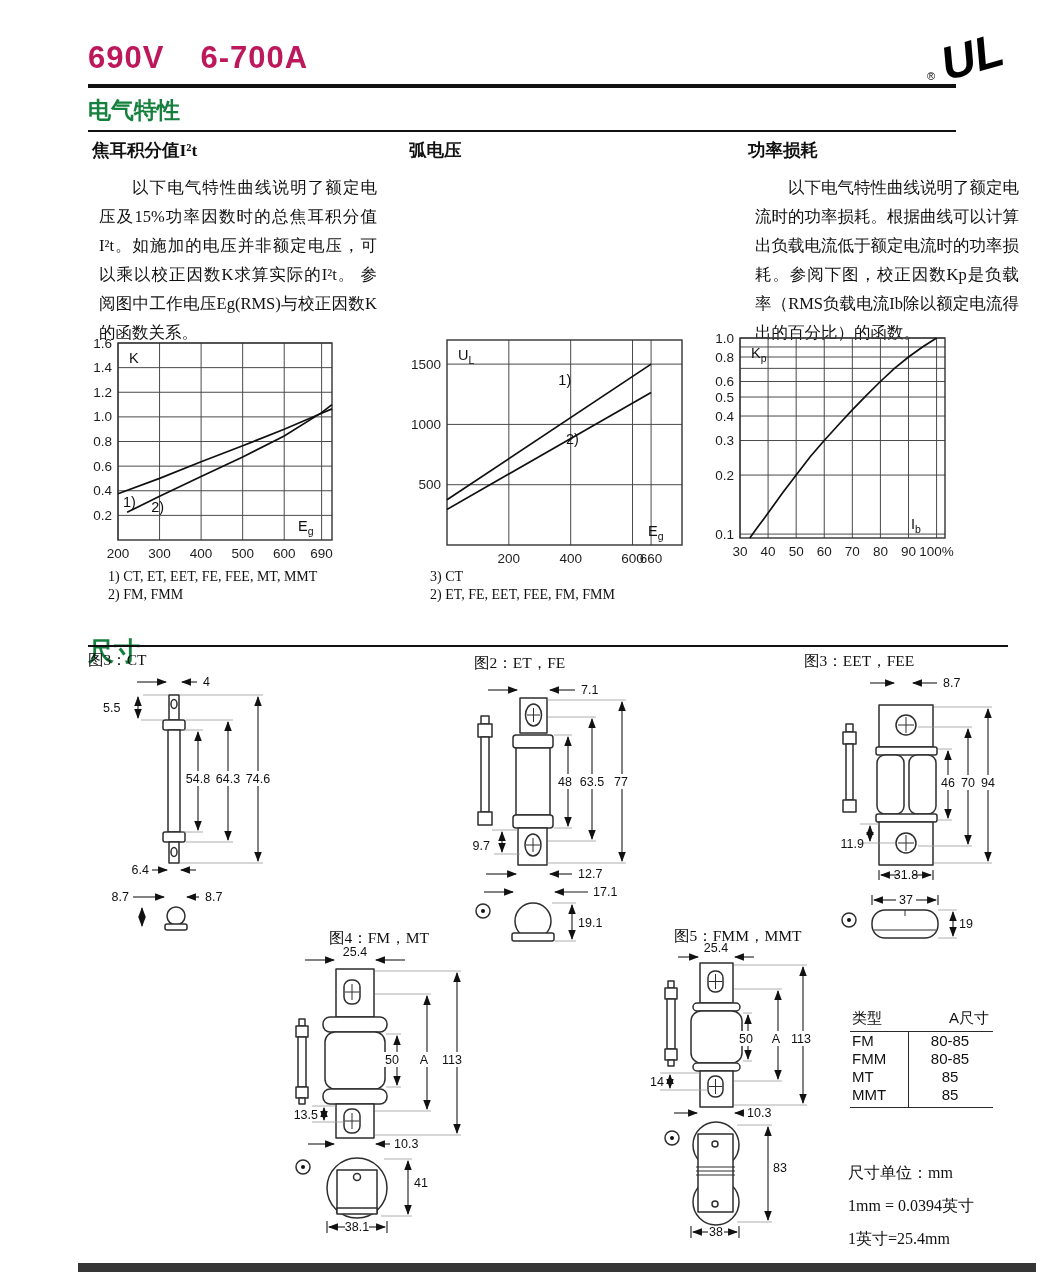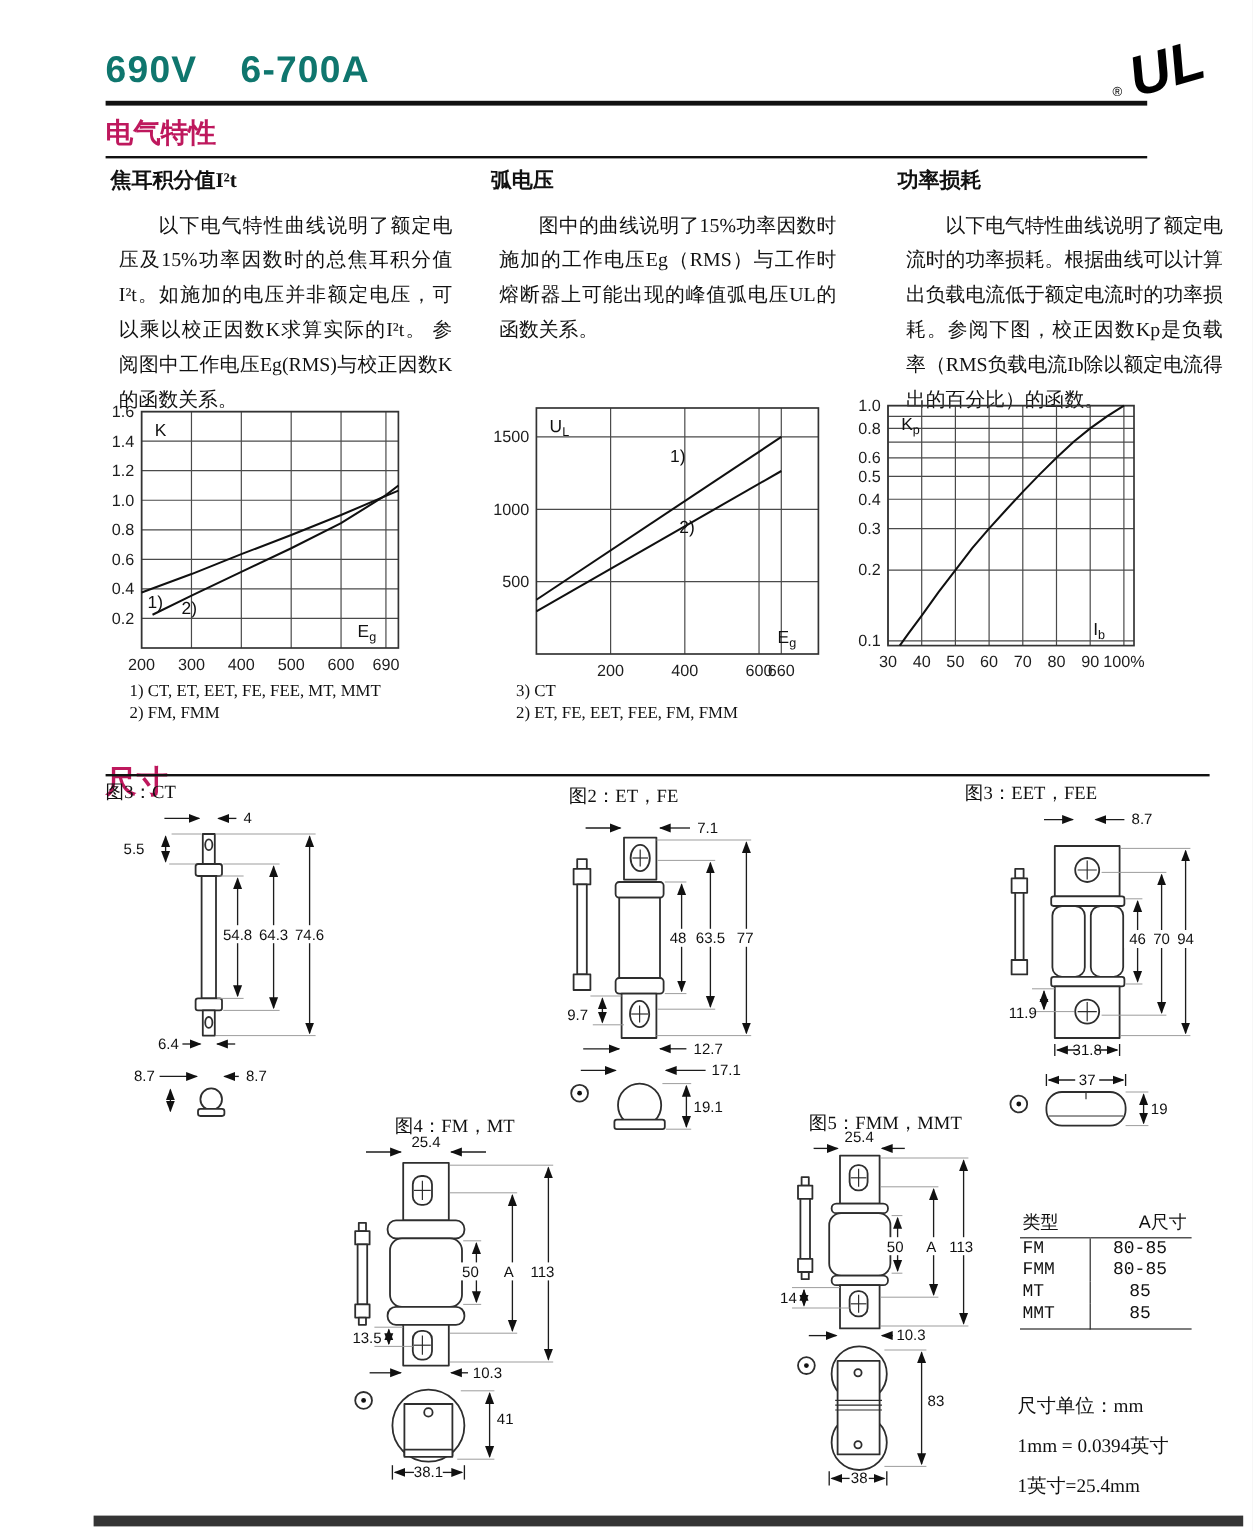--- a/index.html
+++ b/index.html
@@ -1,22 +1,22 @@
 <!DOCTYPE html>
 <html><head>
 <meta charset="utf-8">
 <style>
   html,body{margin:0;padding:0;background:#e8e8e8;}
   .page{position:relative;width:1044px;height:1276px;background:#ffffff;overflow:hidden;
         font-family:"Liberation Serif",serif;color:#111;}
   .abs{position:absolute;}
-  .page-title{font:700 31px "Liberation Sans",sans-serif;letter-spacing:1px;color:#0f766e;}
+  .page-title{font:700 31px "Liberation Sans",sans-serif;letter-spacing:1px;color:#be185d;}
   .page-title .gap{display:inline-block;width:36px;}
   .rule{position:absolute;background:#111;}
-  .sec-title{font:700 23px "Liberation Serif",serif;color:#be185d;}
+  .sec-title{font:700 23px "Liberation Serif",serif;color:#15803d;}
   .sec-title.big{font-size:26px;margin-top:28px;}
   .col{position:absolute;top:138px;}
   .col h3{margin:0 0 6px 4px;font:700 17.5px "Liberation Serif",serif;}
   .col p{margin:11px;font:16.5px/29px "Liberation Serif",serif;text-align:justify;text-indent:33px;}
   .legend div{font:14px/18px "Liberation Serif",serif;white-space:nowrap;}
   .figtitle{position:absolute;font:15.5px "Liberation Serif",serif;white-space:nowrap;}
   svg.chart,svg.fig{position:absolute;overflow:visible;}
   
   .grid{stroke:#4a4a4a;stroke-width:1;}
   .frame{fill:none;stroke:#333;stroke-width:1.4;}
@@ -28,21 +28,21 @@
   .sh{fill:#fff;stroke:#2e2e2e;stroke-width:1.5;stroke-linejoin:round;}
   .cr{stroke:#2e2e2e;stroke-width:1;}
   .dim{stroke:#1c1c1c;stroke-width:1.1;fill:none;}
   .ref{stroke:#999;stroke-width:0.8;}
   .d{font:12.5px "Liberation Sans",sans-serif;fill:#111;}
   .lbg{fill:#fff;}
   
   .dim-table{position:absolute;border-collapse:collapse;font:15px "Liberation Sans",sans-serif;color:#111;}
   .dim-table th{font-weight:400;text-align:left;border-bottom:1.6px solid #2a2a2a;padding:1px 4px 3px 2px;}
   .dim-table th.c{text-align:right;}
-  .dim-table td{padding:0px 4px 1px 2px;font-family:Liberation Mono, monospace;}
+  .dim-table td{padding:0px 4px 1px 2px;}
   .dim-table td:first-child{border-right:1.4px solid #2a2a2a;width:52px;}
   .dim-table td.c{text-align:center;width:78px;}
   .dim-table tr:last-child td{border-bottom:1.4px solid #2a2a2a;padding-bottom:4px;margin-left:34px;}
   .notes div{font:16px/33px "Liberation Serif",serif;white-space:nowrap;}
   .botbar{position:absolute;left:78px;top:1263px;width:958px;height:9px;background:#353535;}
 </style>
 </head>
 <body>
 
 <div class="page">
@@ -68,21 +68,20 @@
 
   <div class="abs sec-title" style="left:88px;top:95px">电气特性</div>
   <div class="rule" style="left:88px;top:130px;width:868px;height:1.6px"></div>
 
   <div class="col" style="left:88px;width:300px">
     <h3>焦耳积分值I²t</h3>
     <p>以下电气特性曲线说明了额定电压及15%功率因数时的总焦耳积分值I²t。如施加的电压并非额定电压，可以乘以校正因数K求算实际的I²t。 参阅图中工作电压Eg(RMS)与校正因数K的函数关系。</p>
   </div>
   <div class="col" style="left:405px;width:303px">
     <h3>弧电压</h3>
-    <p>图中的曲线说明了15%功率因数时施加的工作电压Eg（RMS）与工作时熔断器上可能出现的峰值弧电压UL的函数关系。</p>
   </div>
   <div class="col" style="left:744px;width:286px">
     <h3>功率损耗</h3>
     <p>以下电气特性曲线说明了额定电流时的功率损耗。根据曲线可以计算出负载电流低于额定电流时的功率损耗。参阅下图，校正因数Kp是负载率（RMS负载电流Ib除以额定电流得出的百分比）的函数。</p>
   </div>
 
   <svg class="chart" id="chart-0" style="left:84px;top:336px" width="266" height="236">
       <line x1="34" y1="7" x2="34" y2="204" class="grid"></line>
       <text x="34" y="222" class="tick m">200</text>
       <line x1="75.55339805825243" y1="7" x2="75.55339805825243" y2="204" class="grid"></line>

